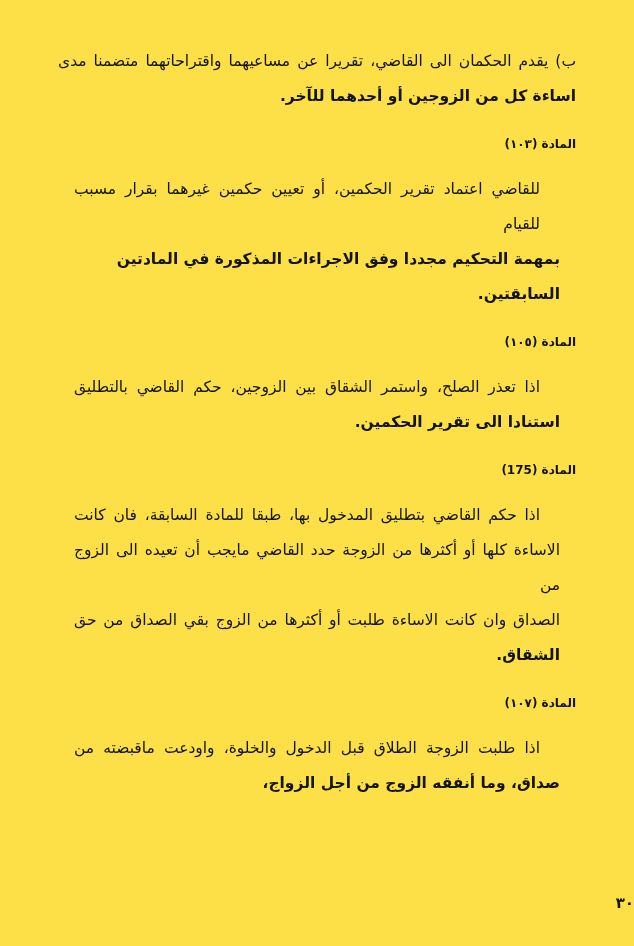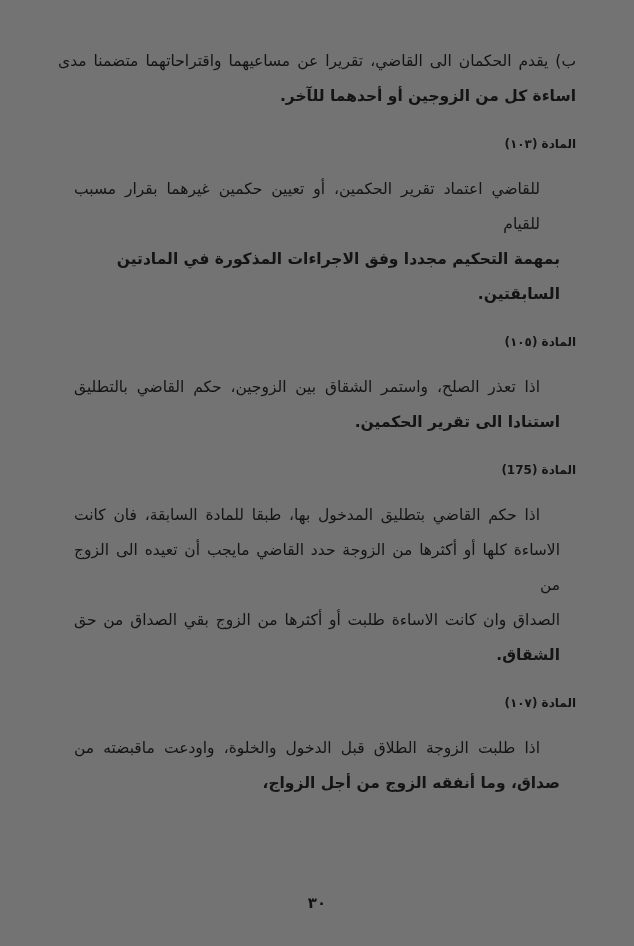--- a/index.html
+++ b/index.html
@@ -14,21 +14,21 @@
     overflow: hidden;
     font-family: "DejaVu Sans", sans-serif;
     color: #141414;
   }
   .page {
     position: absolute;
     inset: 0;
     padding: 44px 58px 0 58px;
     box-sizing: border-box;
     direction: rtl;
-    background: #737373;
+    background: #fde047;
   }
   .line {
     font-size: 15.5px;
     line-height: 35px;
     white-space: normal;
     letter-spacing: 0.2px;
   }
   
   .just {
     text-align: justify;
@@ -51,21 +51,20 @@
     margin: 18px 0 10px 0;
   }
   .intro { margin: 0 0 0 0; }
   .paragraph { margin: 16px; }
 
   .page-number {
     position: absolute;
     bottom: 34px;
     left: 0;
     right: 0;
-    text-align: center;
     font-size: 15px;
     font-weight: bold;
     letter-spacing: 2px;
   }
 </style>
 </head>
 <body>
 
 <div class="page">
 

